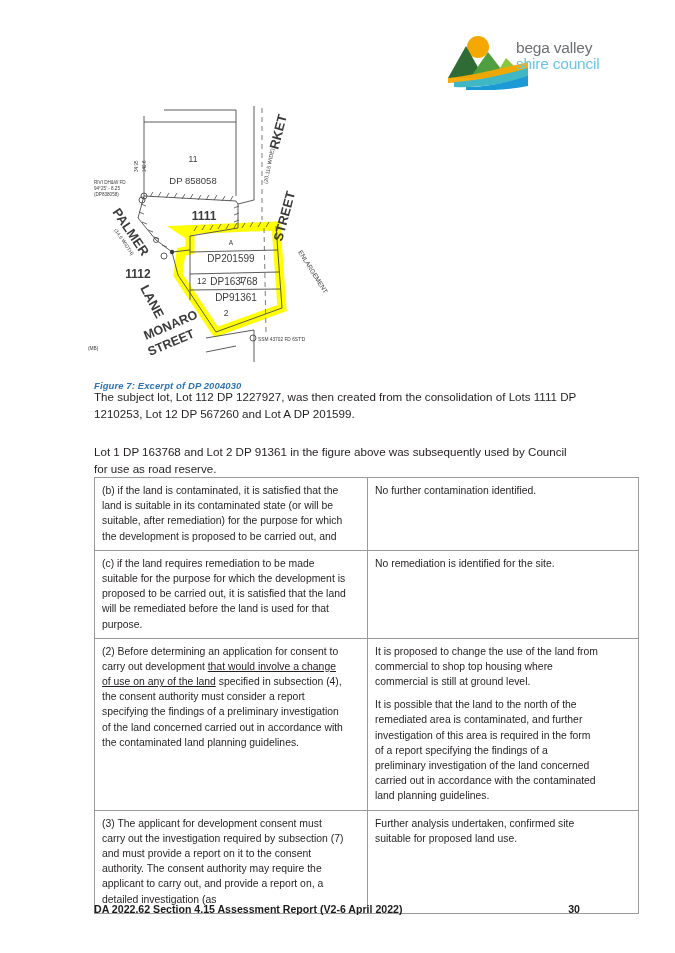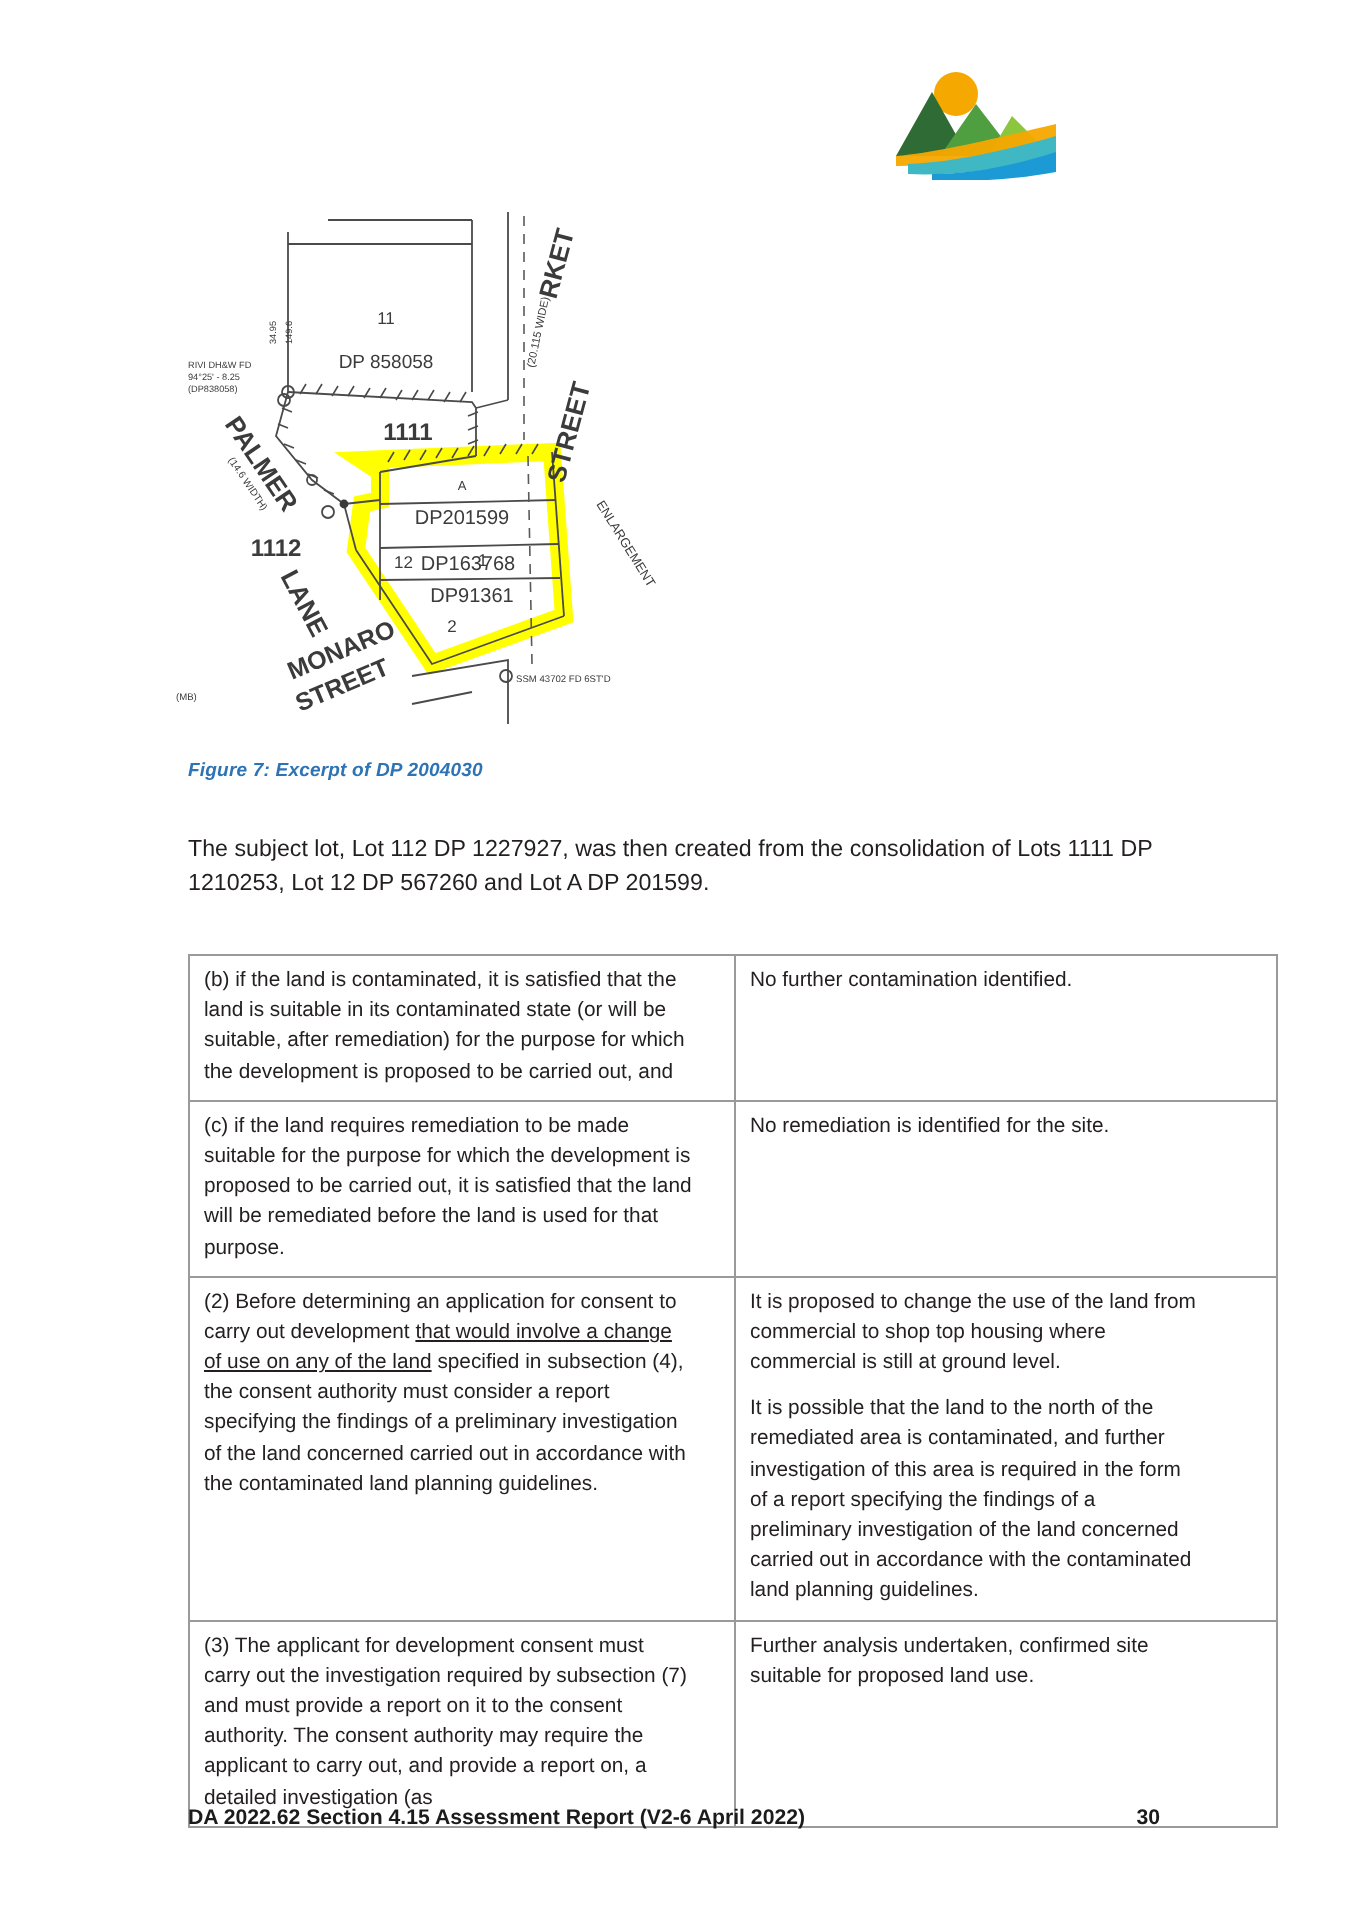--- a/index.html
+++ b/index.html
@@ -80,21 +80,21 @@
 
   
   .body-text {
     position: absolute;
     left: 94px;
     width: 486px;
     font-size: 11.6px;
     line-height: 1.5;
     color: #231f20;
   }
-  .para1 { top: 416px; }
+  .para1 { top: 388px; }
   .para2 { top: 443px; }
 
   
   .assess-table {
     position: absolute;
     left: 94px;
     top: 477px;
     width: 486px;
     border-collapse: collapse;
     table-layout: fixed;
@@ -140,20 +140,24 @@
   <div class="logo-wrap">
     <svg class="logo-mark" viewBox="0 0 80 58">
       <circle cx="30" cy="15" r="11" fill="#f5a800"></circle>
       <path d="M0 46 L18 14 L36 46 Z" fill="#2f6b35"></path>
       <path d="M22 46 L40 20 L60 46 Z" fill="#4f9e3f"></path>
       <path d="M46 46 L58 26 L78 46 Z" fill="#8cc63f"></path>
       <path d="M0 46 C22 44, 46 38, 80 30 L80 40 C48 47, 24 51, 0 51 Z" fill="#f5a800" opacity="0.95"></path>
       <path d="M6 50 C28 49, 52 44, 80 36 L80 46 C52 53, 28 56, 6 55 Z" fill="#3fb8c4"></path>
       <path d="M18 55 C38 55, 58 51, 80 44 L80 54 C58 58, 38 59, 18 58 Z" fill="#1b9ad6"></path>
     </svg>
+    <div class="logo-text">
+      <span class="logo-line1">bega valley</span>
+      <span class="logo-line2">shire council</span>
+    </div>
   </div>
 
   <div class="figure-wrap">
     <svg class="map-svg" width="250" height="275" viewBox="0 0 250 275">
 
       <g>
         <path d="M95 130 L190 126 L196 208 L130 232 L92 175 L95 152 L104 150 L104 136 Z" fill="none" stroke="#ffff00" stroke-width="9" stroke-linejoin="miter"></path>
       </g>
 
       <g stroke="#4a4a4a" fill="none" stroke-width="0.9">
@@ -239,20 +243,21 @@
       <text class="mt" x="172" y="241" font-size="4.8" fill="#555">SSM 43702 FD 6ST'D</text>
       <text class="mt" x="2" y="250" font-size="4.8" fill="#666">(MB)</text>
       <text class="mt" x="0" y="0" font-size="4.6" fill="#666" transform="translate(52,72) rotate(-90)">34.95</text>
       <text class="mt" x="0" y="0" font-size="4.6" fill="#666" transform="translate(60,72) rotate(-90)">149.6</text>
     </svg>
   </div>
 
   <div class="figure-caption">Figure 7: Excerpt of DP 2004030</div>
 
   <div class="body-text para1">The subject lot, Lot 112 DP 1227927, was then created from the consolidation of Lots 1111 DP 1210253, Lot 12 DP 567260 and Lot A DP 201599.</div>
+  <div class="body-text para2">Lot 1 DP 163768 and Lot 2 DP 91361 in the figure above was subsequently used by Council for use as road reserve.</div>
 
   <table class="assess-table">
     <tbody>
       <tr>
         <td class="col-left">(b)  if the land is contaminated, it is satisfied that the land is suitable in its contaminated state (or will be suitable, after remediation) for the purpose for which the development is proposed to be carried out, and</td>
         <td class="col-right">
           <p>No further contamination identified.</p>
         </td>
       </tr>
       <tr>

